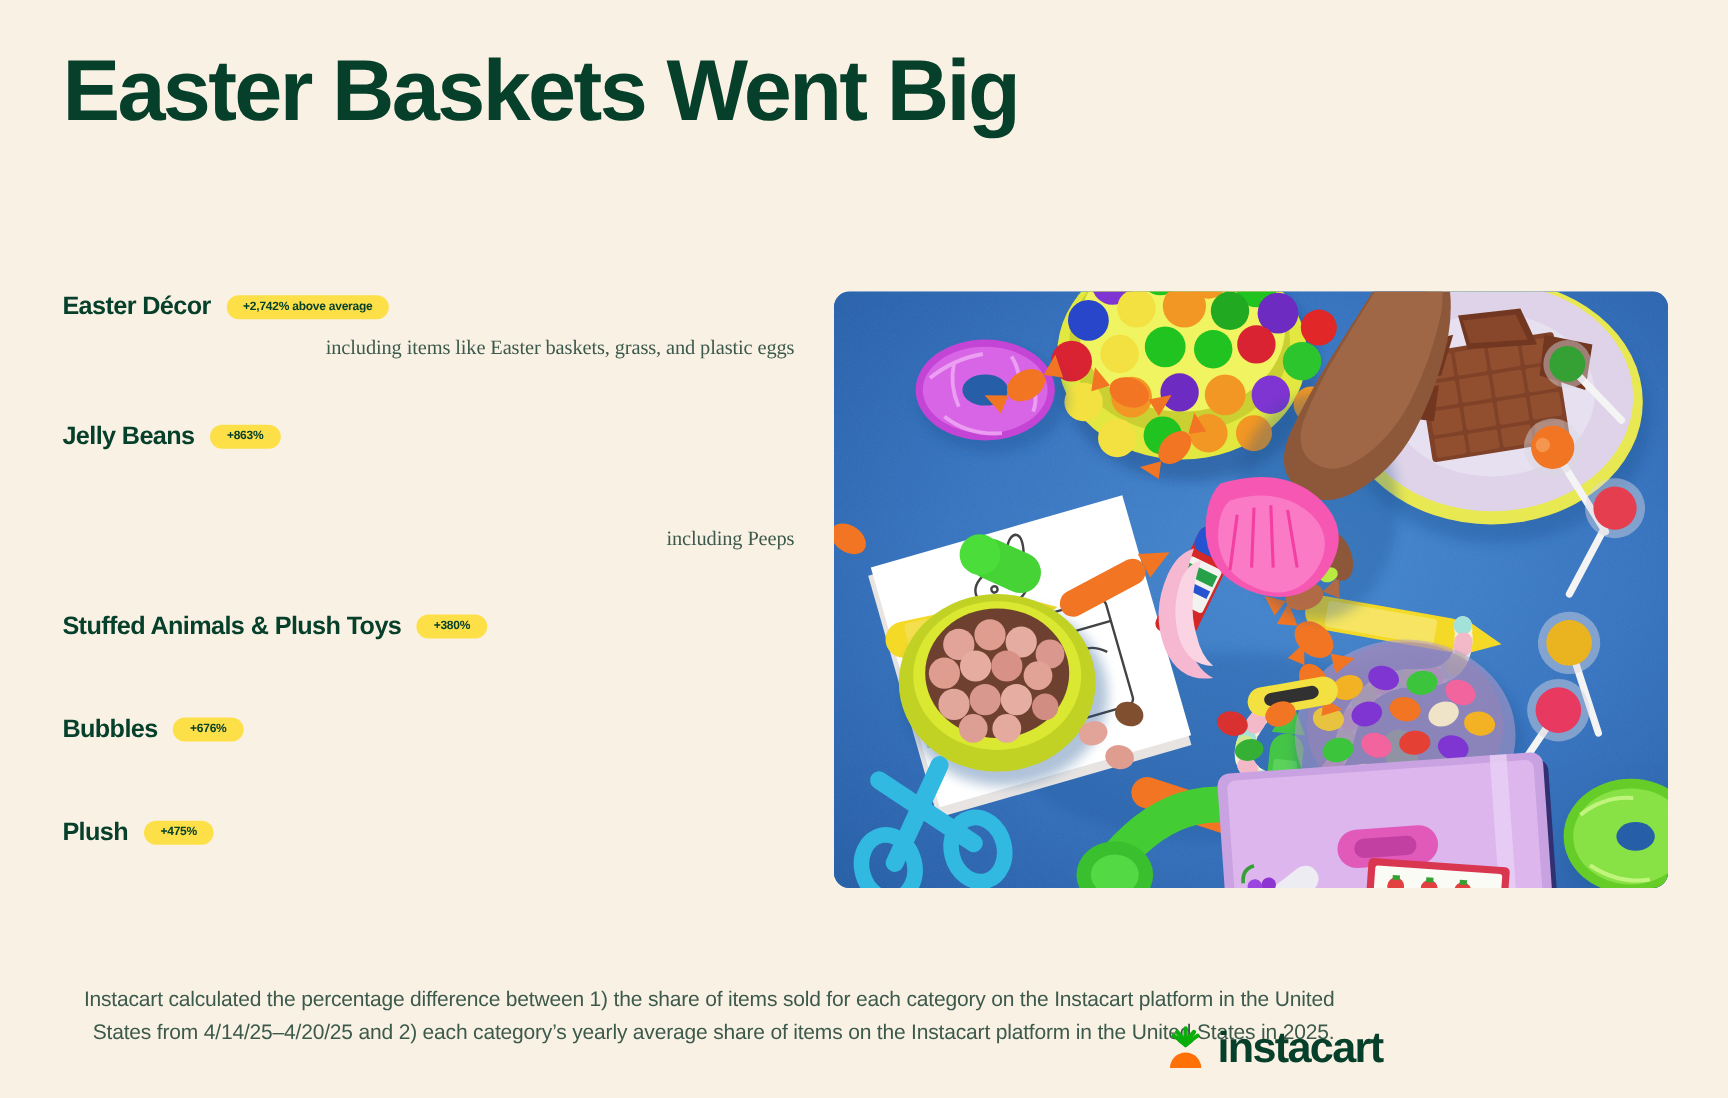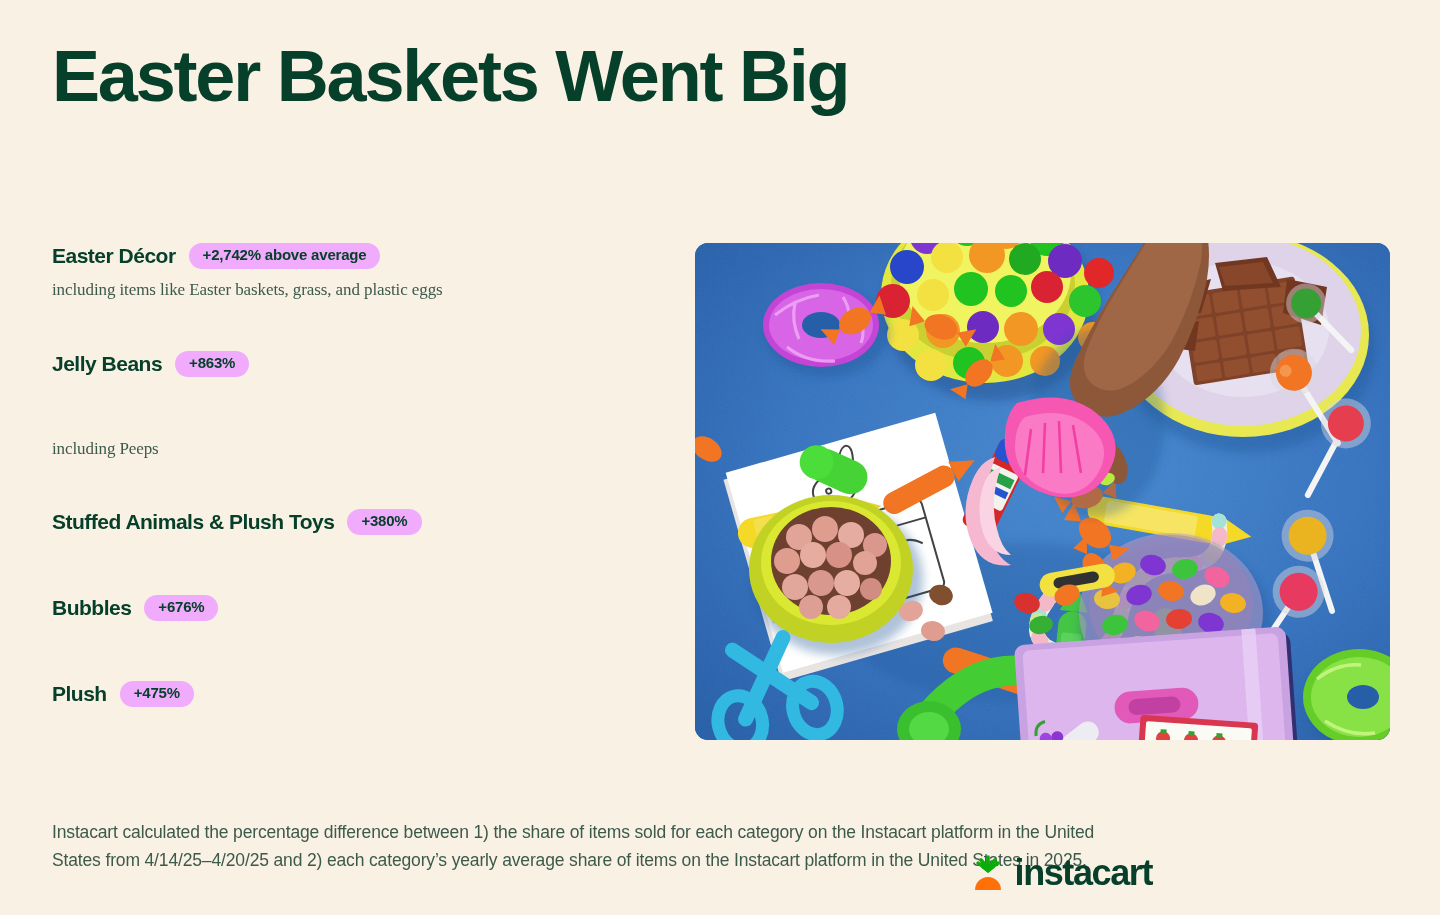--- a/index.html
+++ b/index.html
@@ -10,20 +10,21 @@
     background: #faf1e5;
     font-family: "Liberation Sans", sans-serif;
     overflow: hidden;
   }
 
   .page {
     position: relative;
     width: 1200px;
     height: 915px;
     background: #faf1e5;
+    text-align: right;
   }
 
   
   .headline {
     position: absolute;
     left: 52px;
     top: 40px;
     font-size: 72px;
     line-height: 1.0;
     font-weight: 800;
@@ -66,25 +67,25 @@
     font-weight: 700;
     letter-spacing: -0.5px;
     color: #06402b;
     white-space: nowrap;
   }
 
   .badge {
     display: inline-flex;
     align-items: center;
     justify-content: center;
-    background: #f0abfc;
+    background: #fde047;
     color: #06402b;
     border-radius: 999px;
     padding: 4px 14px 5px 14px;
-    font-size: 15px;
+    font-size: 10px;
     font-weight: 700;
     letter-spacing: -0.2px;
     line-height: 1.1;
     white-space: nowrap;
   }
 
   .item-note {
     margin-top: 6px;
     font-size: 17px;
     font-weight: 400;

